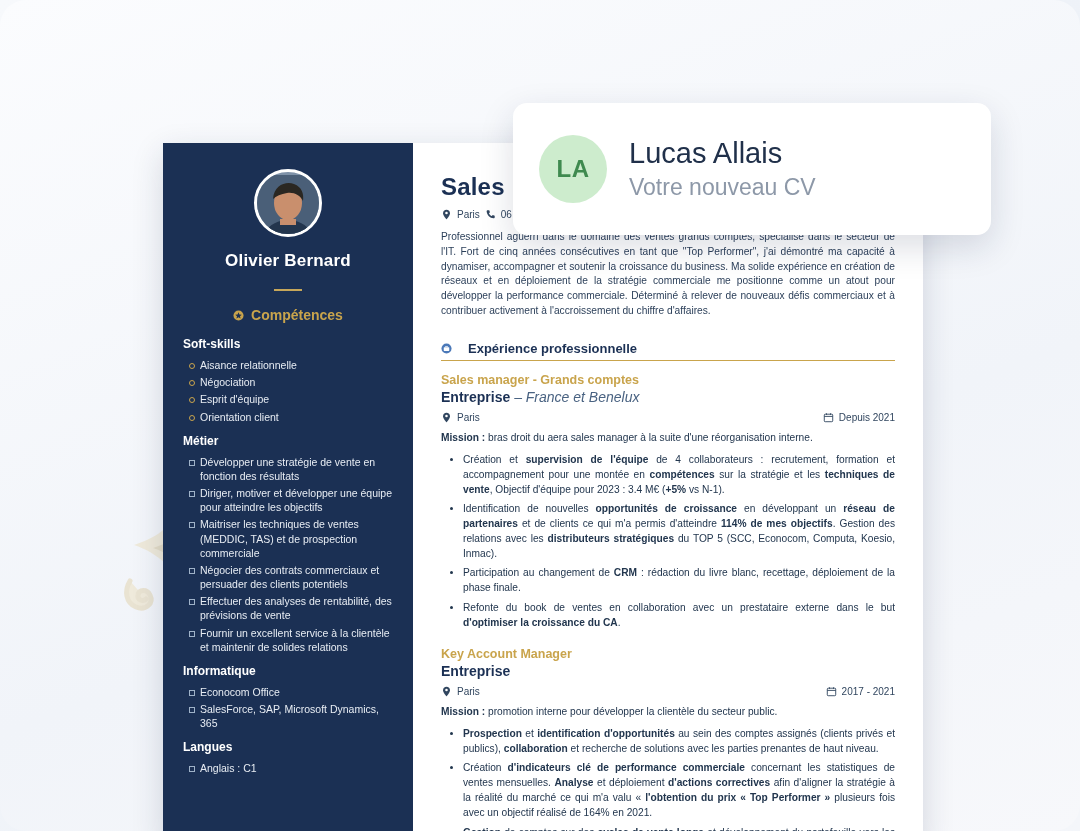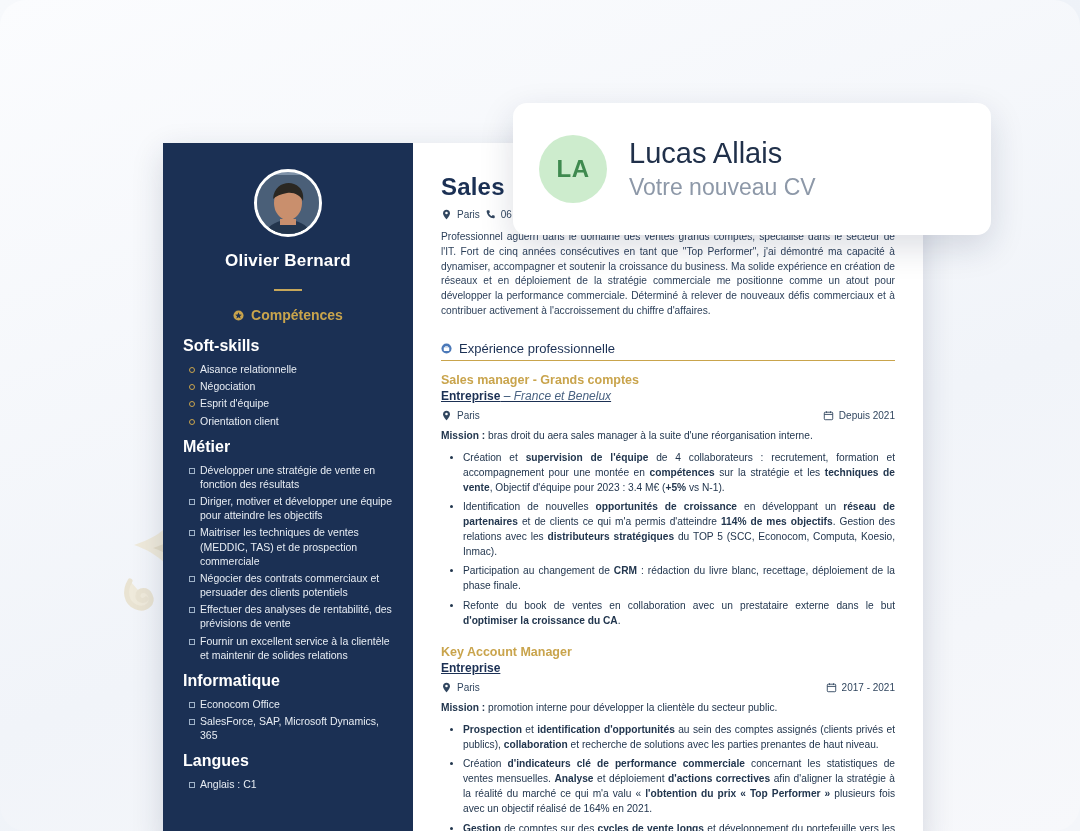--- a/index.html
+++ b/index.html
@@ -84,21 +84,21 @@
   }
   .sec-head-left {
     display: flex; align-items: center; gap: 7px;
     color: #c9a44c;
     font-size: 14px;
     font-weight: bold;
     justify-content: center;
     margin-bottom: 14px;
   }
   .sec-sub {
-    font-size: 16px;
+    font-size: 12px;
     font-weight: bold;
     color: #ffffff;
     margin: 10px 0 7px 0;
   }
   ul.left-list {
     list-style: none;
     margin: 0 0 4px 0;
     padding: 0 0 0 4px;
     font-size: 10.5px;
     line-height: 1.35;
@@ -140,40 +140,39 @@
     margin-bottom: 10px;
   }
   .summary {
     font-size: 10.2px;
     line-height: 1.45;
     text-align: justify;
     color: #2b3f59;
     margin-bottom: 22px;
   }
   .sec-head-right {
-    display: flex; align-items: center; gap: 7px;
+    display: flex; align-items: center; gap: 16px;
     color: #1b3054;
-    font-weight: normal;
+    font-weight: bold;
     font-size: 13px;
     border-bottom: 1px solid #c9a44c;
     padding-bottom: 4px;
     margin-bottom: 12px;
   }
   .job-title {
     color: #c9a44c;
     font-weight: bold;
     font-size: 12.5px;
     margin-bottom: 2px;
   }
   .job-company {
     color: #1b3054;
     font-weight: bold;
-    font-size: 12px;
+    font-size: 14px;
     margin-bottom: 7px;
-    text-decoration: underline;
   }
   .job-company em { color:#4a6382; font-style: italic; font-weight: normal; }
   .job-meta {
     display: flex;
     justify-content: space-between;
     font-size: 10px;
     color: #31465f;
     margin-bottom: 8px;
   }
   .job-meta span { display: inline-flex; align-items: center; gap: 5px; }

